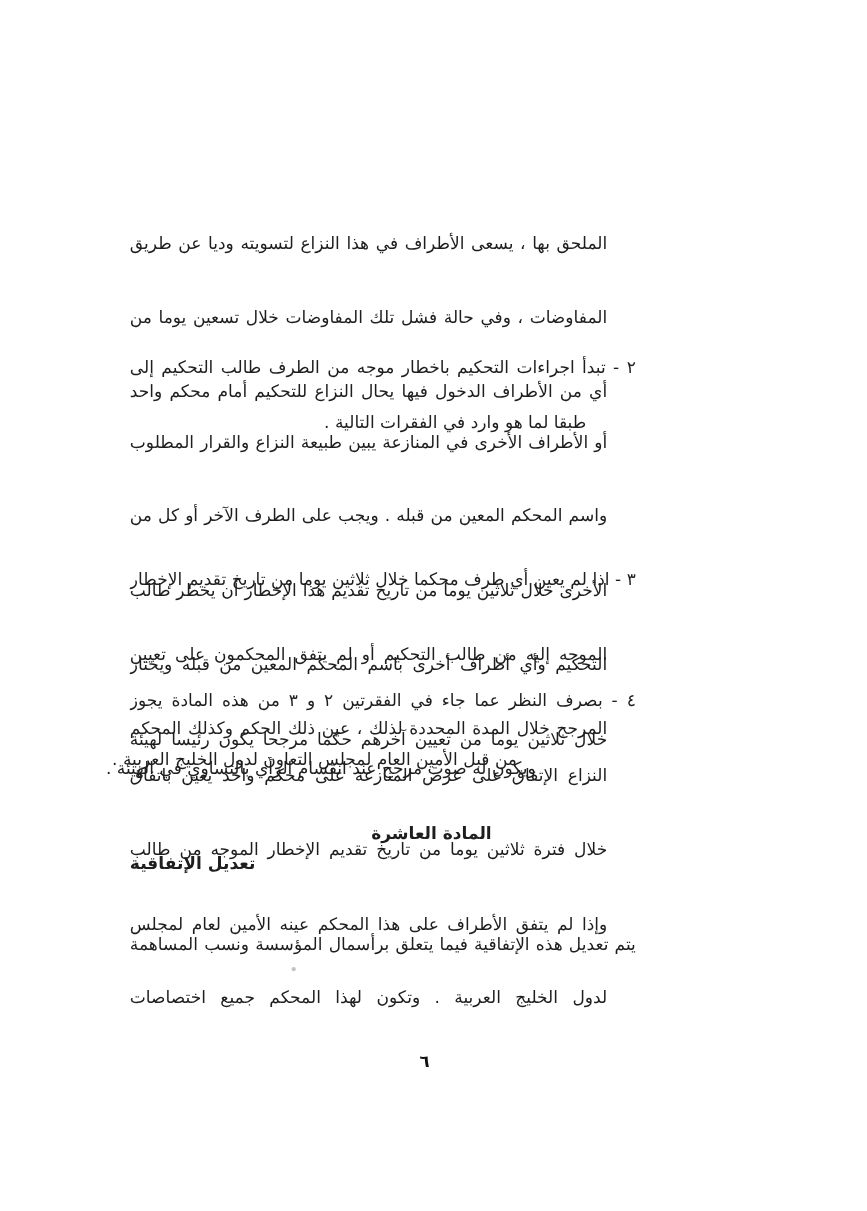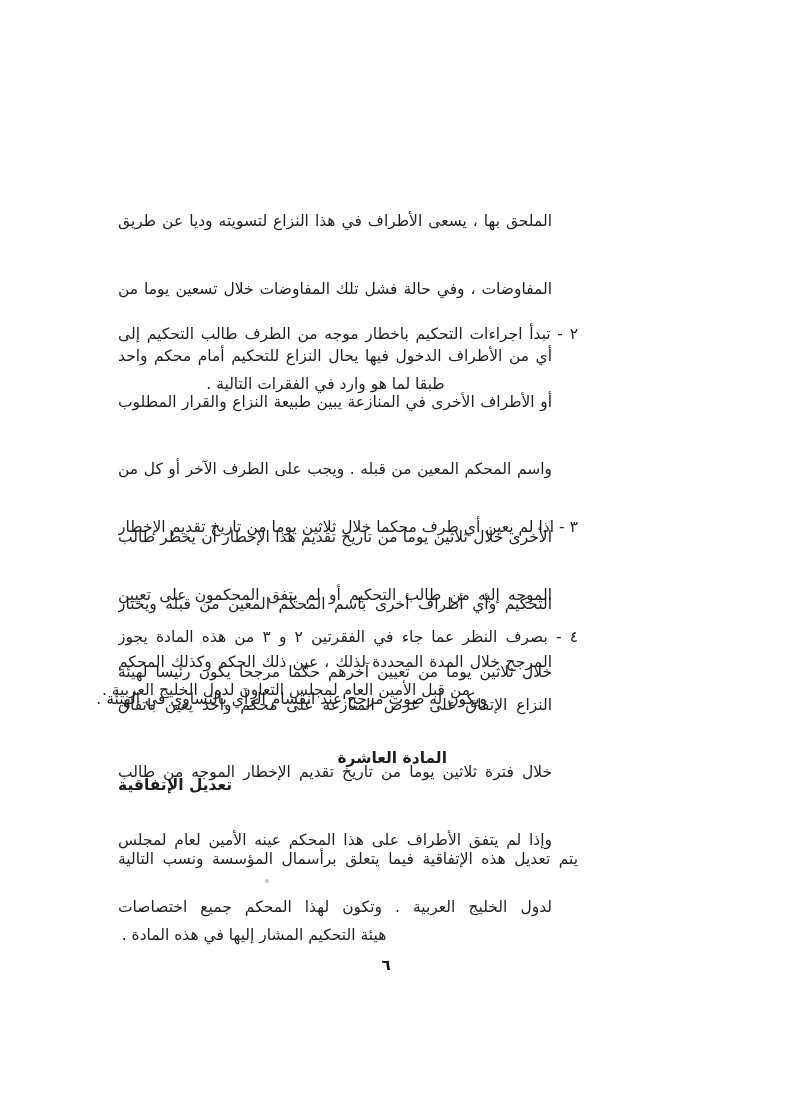--- a/index.html
+++ b/index.html
@@ -30,21 +30,21 @@
   .just {
     text-align: justify;
     text-align-last: justify;
     white-space: normal;
     overflow: hidden;
     height: 27.5px;
     margin-top: 40px;
   }
   
   .hang { margin-right: -26px; }
-  .short { text-align: center; }
+  .short { text-align: right; }
   .heading {
     position: absolute; width: 434px; right: 0;
     font-weight: bold; height: 27.5px; line-height: 27.5px;
   }
   .h-article { top: 745px; text-align: right; padding-right: 105px; box-sizing: border-box; }
   .h-sub     { top: 772px; text-align: left; }
   .closing   { position: absolute; top: 806px; width: 460px; right: -26px; }
   .pageno {
     position: absolute; left: 374px; top: 956px; width: 24px;
     text-align: center; font-size: 15px; font-weight: bold;
@@ -85,24 +85,23 @@
       <div class="ln just">المرجح خلال المدة المحددة لذلك ، عين ذلك الحكم وكذلك المحكم المرجح</div>
       <div class="ln short" style="padding-right:82px">من قبل الأمين العام لمجلس التعاون لدول الخليج العربية .</div>
     </div>
 
     <div class="para" style="top:584px">
       <div class="ln just hang">٤ - بصرف النظر عما جاء في الفقرتين ٢ و ٣ من هذه المادة يجوز لأطراف</div>
       <div class="ln just">النزاع الإتفاق على عرض المنازعة على محكم واحد يعين باتفاق الأطراف</div>
       <div class="ln just">خلال فترة ثلاثين يوما من تاريخ تقديم الإخطار الموجه من طالب التحكيم ،</div>
       <div class="ln just">وإذا لم يتفق الأطراف على هذا المحكم عينه الأمين لعام لمجلس التعاون</div>
       <div class="ln just">لدول الخليج العربية . وتكون لهذا المحكم جميع اختصاصات وصلاحيات</div>
-      <div class="ln short" style="padding-right:162px">هيئة التحكيم المشار إليها في هذه المادة .</div>
     </div>
 
     <div class="heading h-article">المادة العاشرة</div>
     <div class="heading h-sub">تعديل الإتفاقية</div>
-    <div class="ln just closing">يتم تعديل هذه الإتفاقية فيما يتعلق برأسمال المؤسسة ونسب التالية</div>
+    <div class="ln just closing">يتم تعديل هذه الإتفاقية فيما يتعلق برأسمال المؤسسة ونسب المساهمة</div>
 
   </div>
 
   <div class="speck"></div>
   <div class="pageno">٦</div>
 </div>
 
 </body></html>

